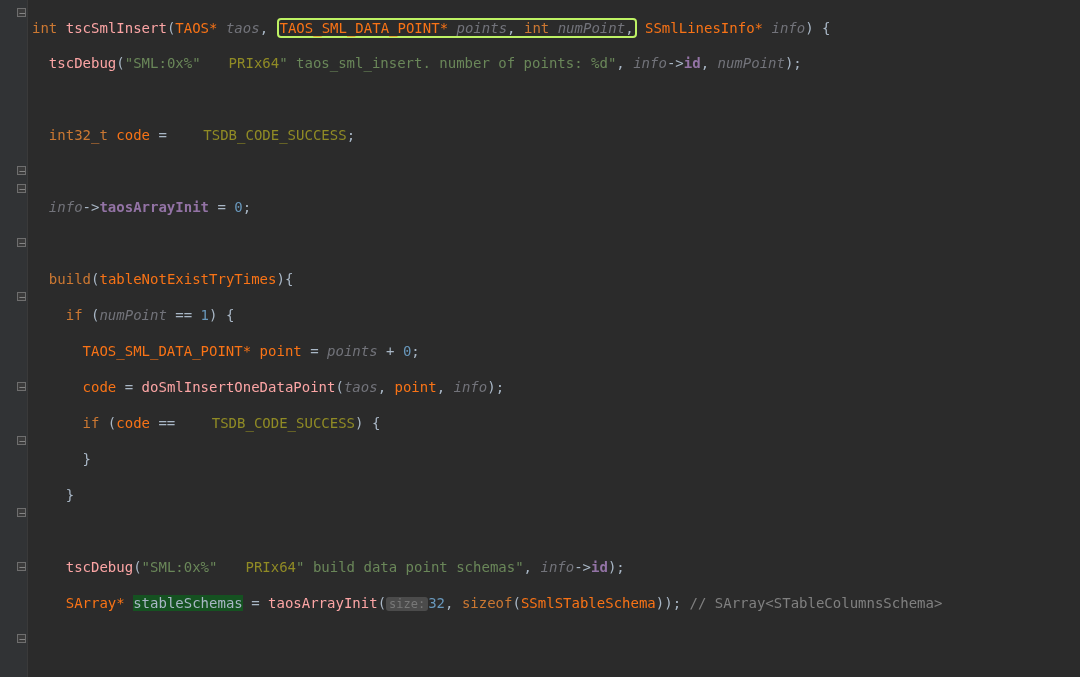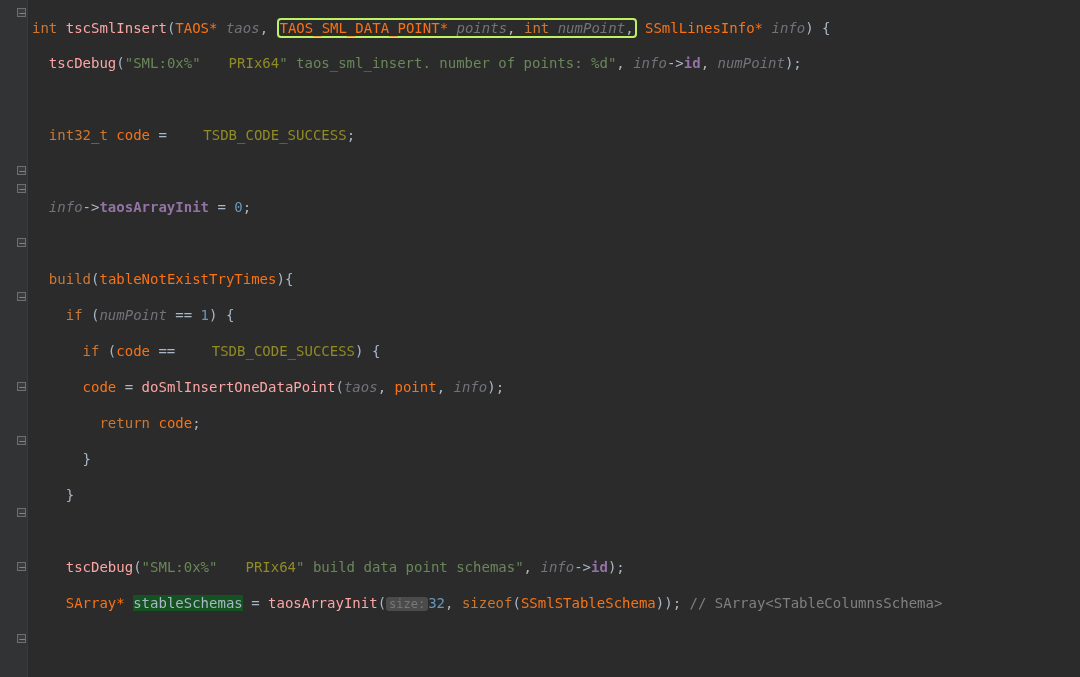--- a/index.html
+++ b/index.html
@@ -87,23 +87,23 @@
 <div class="code">
 <div class="line"><span class="kw">int</span> <span class="fn">tscSmlInsert</span>(<span class="id">TAOS*</span> <span class="param">taos</span>, <span class="hl-redbox"><span class="id">TAOS_SML_DATA_POINT*</span> <span class="param">points</span>, <span class="kw">int</span> <span class="param">numPoint</span>,</span> <span class="id">SSmlLinesInfo*</span> <span class="param">info</span>) {</div>
 <div class="line">  <span class="fn">tscDebug</span>(<span class="str">"SML:0x%"</span><span class="macro">PRIx64</span><span class="str">" taos_sml_insert. number of points: %d"</span>, <span class="param">info</span>-&gt;<span class="mem">id</span>, <span class="param">numPoint</span>);</div>
 <div class="line"> </div>
 <div class="line">  <span class="kw">int32_t</span> <span class="id">code</span> = <span class="macro">TSDB_CODE_SUCCESS</span>;</div>
 <div class="line"> </div>
 <div class="line">  <span class="param">info</span>-&gt;<span class="mem">taosArrayInit</span> = <span class="num">0</span>;</div>
 <div class="line"> </div>
 <div class="line">  <span class="kw">build</span>(<span class="id">tableNotExistTryTimes</span>){</div>
 <div class="line">    <span class="kw">if</span> (<span class="param">numPoint</span> == <span class="num">1</span>) {</div>
+<div class="line">      <span class="id">TAOS_SML_DATA_POINT*</span> <span class="id">point</span> = <span class="param">points</span> + <span class="num">0</span>;</div>
+<div class="line">      <span class="id">code</span> = <span class="fn">doSmlInsertOneDataPoint</span>(<span class="param">taos</span>, <span class="id">point</span>, <span class="param">info</span>);</div>
 <div class="line">      <span class="kw">if</span> (<span class="id">code</span> == <span class="macro">TSDB_CODE_SUCCESS</span>) {</div>
-<div class="line">      <span class="id">code</span> = <span class="fn">doSmlInsertOneDataPoint</span>(<span class="param">taos</span>, <span class="id">point</span>, <span class="param">info</span>);</div>
-<div class="line">        <span class="kw">return</span> <span class="id">code</span>;</div>
 <div class="line">      }</div>
 <div class="line">    }</div>
 <div class="line"> </div>
 <div class="line">    <span class="fn">tscDebug</span>(<span class="str">"SML:0x%"</span><span class="macro">PRIx64</span><span class="str">" build data point schemas"</span>, <span class="param">info</span>-&gt;<span class="mem">id</span>);</div>
 <div class="line">    <span class="id">SArray*</span> <span class="hl-green">stableSchemas</span> = <span class="fn">taosArrayInit</span>(<span class="hintbox">size:</span><span class="num">32</span>, <span class="kw">sizeof</span>(<span class="id">SSmlSTableSchema</span>)); <span class="cmt">// SArray&lt;STableColumnsSchema&gt;</span></div>
 
 
 
 
 

